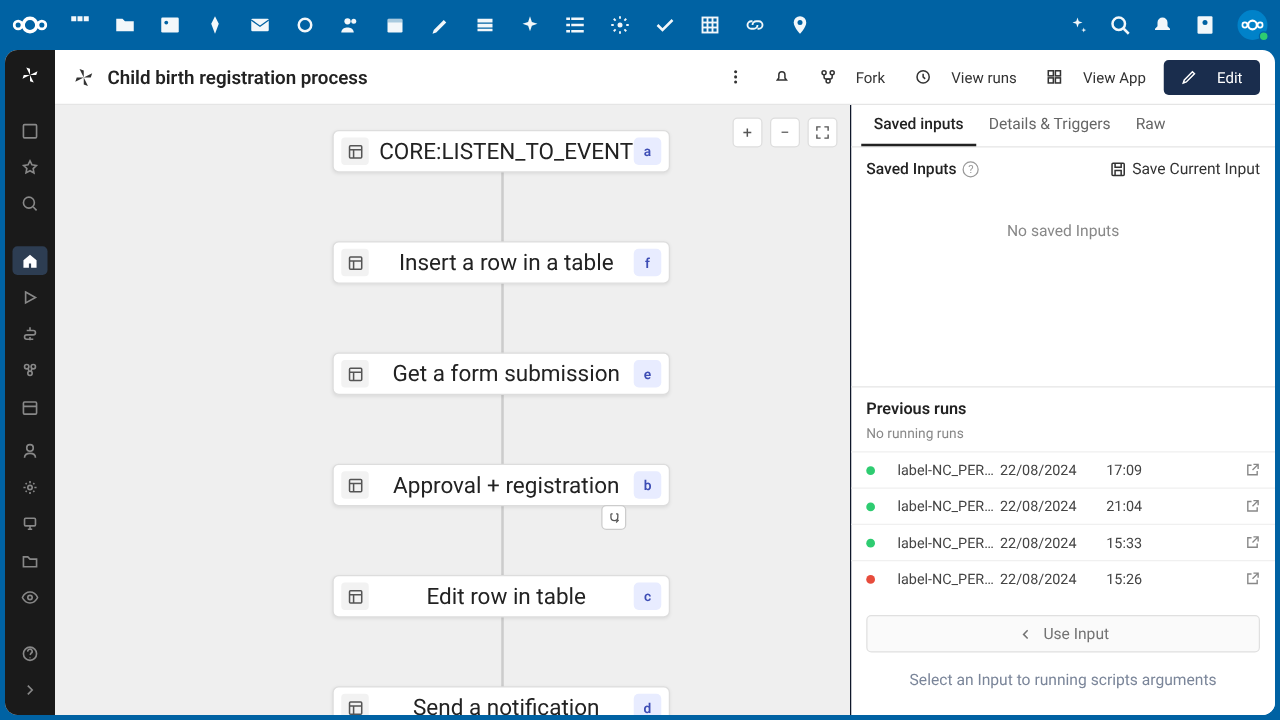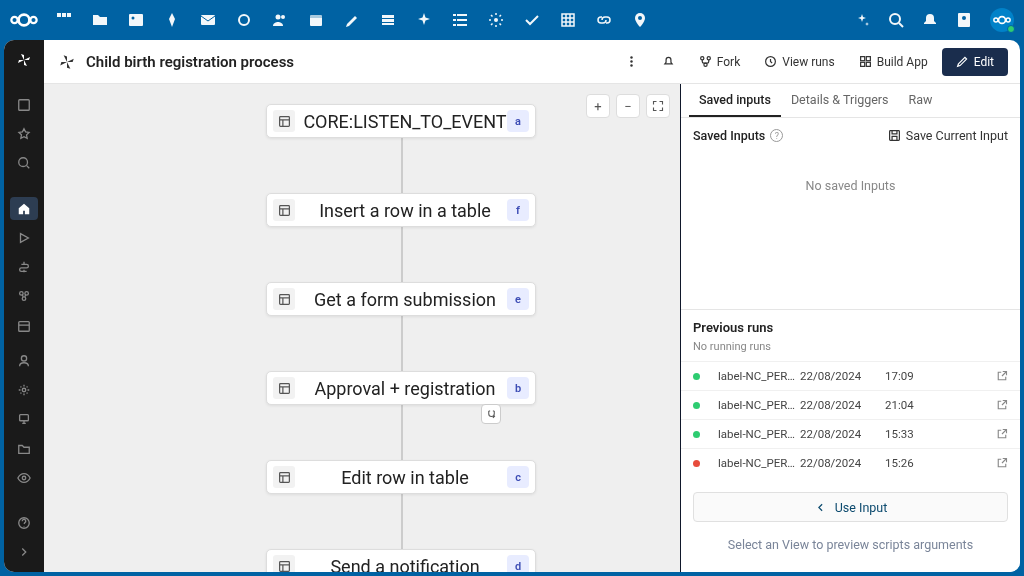--- a/index.html
+++ b/index.html
@@ -16,21 +16,21 @@
 .main-wrap{position:absolute;top:40px;left:4px;right:4px;bottom:4px;background:#fff;border-radius:10px;overflow:hidden;display:flex}
 .sidebar{width:40px;background:#1a1a1a;display:flex;flex-direction:column;padding:8px 0;gap:6px}
 .side-icon{width:28px;height:28px;margin:0 auto;border-radius:4px;display:flex;align-items:center;justify-content:center;cursor:pointer;color:#888}
 .side-icon.active{background:#2d3d52;color:#fff}
 .side-sep{flex:1}
 .content{flex:1;display:flex;flex-direction:column}
 .header{height:44px;border-bottom:1px solid #e5e5e5;display:flex;align-items:center;padding:0 12px}
 .star-ic{width:22px;height:22px;margin-right:8px;display:flex;align-items:center;justify-content:center;color:#333}
 .title{font-size:15px;font-weight:600;color:#222}
 .hdr-actions{margin-left:auto;display:flex;align-items:center;gap:4px}
-.hdr-btn{height:28px;padding:0 10px;display:flex;align-items:center;gap:5px;font-size:12px;color:#333;border:none;background:none;cursor:pointer;border-radius:4px}
+.hdr-btn{height:28px;padding:0 10px;display:flex;align-items:center;gap:16px;font-size:12px;color:#333;border:none;background:none;cursor:pointer;border-radius:4px}
 .hdr-btn.primary{background:#1a2d4d;color:#fff;padding:0 14px}
 .icon-sm{width:13px;height:13px}
 .workspace{flex:1;display:flex;overflow:hidden}
 .canvas{flex:1;background:#efefef;position:relative;overflow:hidden}
 .canvas-controls{position:absolute;top:10px;right:10px;display:flex;gap:6px}
 .c-btn{width:24px;height:24px;border:1px solid #ddd;background:#fff;border-radius:4px;display:flex;align-items:center;justify-content:center;cursor:pointer;font-size:13px;color:#555}
 .flow-line{position:absolute;left:357px;top:20px;width:2px;height:520px;background:#ccc}
 .nodes{position:absolute;left:222px;top:20px;display:flex;flex-direction:column;gap:55px}
 .node{width:270px;height:34px;background:#fff;border:1px solid #ddd;border-radius:5px;box-shadow:0 1px 3px rgba(0,0,0,0.08);display:flex;align-items:center;padding:0 6px;position:relative}
 .node-ic{width:22px;height:22px;border-radius:3px;background:#f2f2f2;display:flex;align-items:center;justify-content:center;margin-right:8px;color:#555}
@@ -48,21 +48,21 @@
 .prev-runs{border-top:1px solid #e5e5e5;padding:10px 12px 5px;font-weight:600;font-size:13px;color:#222}
 .no-running{padding:0 12px 8px;font-size:11px;color:#888}
 .run-row{display:flex;align-items:center;padding:7px 12px;border-top:1px solid #f0f0f0;font-size:11.5px;color:#444}
 .run-dot{width:7px;height:7px;border-radius:50%;margin-right:18px}
 .run-dot.green{background:#2ecc71}
 .run-dot.red{background:#e74c3c}
 .run-label{width:82px;overflow:hidden;text-overflow:ellipsis;white-space:nowrap}
 .run-date{width:85px}
 .run-time{width:50px}
 .run-ext{margin-left:auto;color:#888;cursor:pointer}
-.use-input{margin:15px 12px 10px;height:30px;border:1px solid #e0e0e0;border-radius:4px;display:flex;align-items:center;justify-content:center;gap:8px;color:#0c4a6e;cursor:pointer;background:#fafafa}
+.use-input{margin:15px 12px 10px;height:30px;border:1px solid #e0e0e0;border-radius:4px;display:flex;align-items:center;justify-content:center;gap:8px;color:#737373;cursor:pointer;background:#fafafa}
 .select-msg{text-align:center;color:#7a8599;padding:5px 15px;font-size:12.5px}
 svg{display:block}
 </style>
 </head>
 <body>
 
 <div class="topbar">
   <div class="logo">
     <svg viewBox="0 0 62 34" width="28" height="16">
         <circle cx="31" cy="17" r="12" fill="none" stroke="#fff" stroke-width="6"></circle>
@@ -349,21 +349,21 @@
             </svg>
             <span>View runs</span>
           </button>
         <button class="hdr-btn">
             <svg class="icon-sm" viewBox="0 0 16 16" fill="none" stroke="currentColor" stroke-width="1.5">
               <rect x="2" y="2" width="5" height="5"></rect>
               <rect x="9" y="2" width="5" height="5"></rect>
               <rect x="2" y="9" width="5" height="5"></rect>
               <rect x="9" y="9" width="5" height="5"></rect>
             </svg>
-            <span>Build App</span>
+            <span>View App</span>
           </button>
         <button class="hdr-btn primary">
             <svg class="icon-sm" viewBox="0 0 16 16" fill="none" stroke="currentColor" stroke-width="1.5">
               <path d="M3 11l8-8 2 2-8 8-3 1z"></path>
             </svg>
             <span>Edit</span>
           </button>
       </div>
     </div>
 
@@ -520,18 +520,18 @@
                 </svg>
               </div>
             </div>
           </div>
         <div class="use-input">
           <svg width="13" height="13" viewBox="0 0 16 16" fill="none" stroke="currentColor" stroke-width="1.5">
               <path d="M10 4L6 8l4 4"></path>
             </svg>
           <span>Use Input</span>
         </div>
-        <div class="select-msg">Select an View to preview scripts arguments</div>
+        <div class="select-msg">Select an Input to running scripts arguments</div>
         <div style="height:15px"></div>
       </div>
     </div>
   </div>
 </div>
 
 </body></html>

